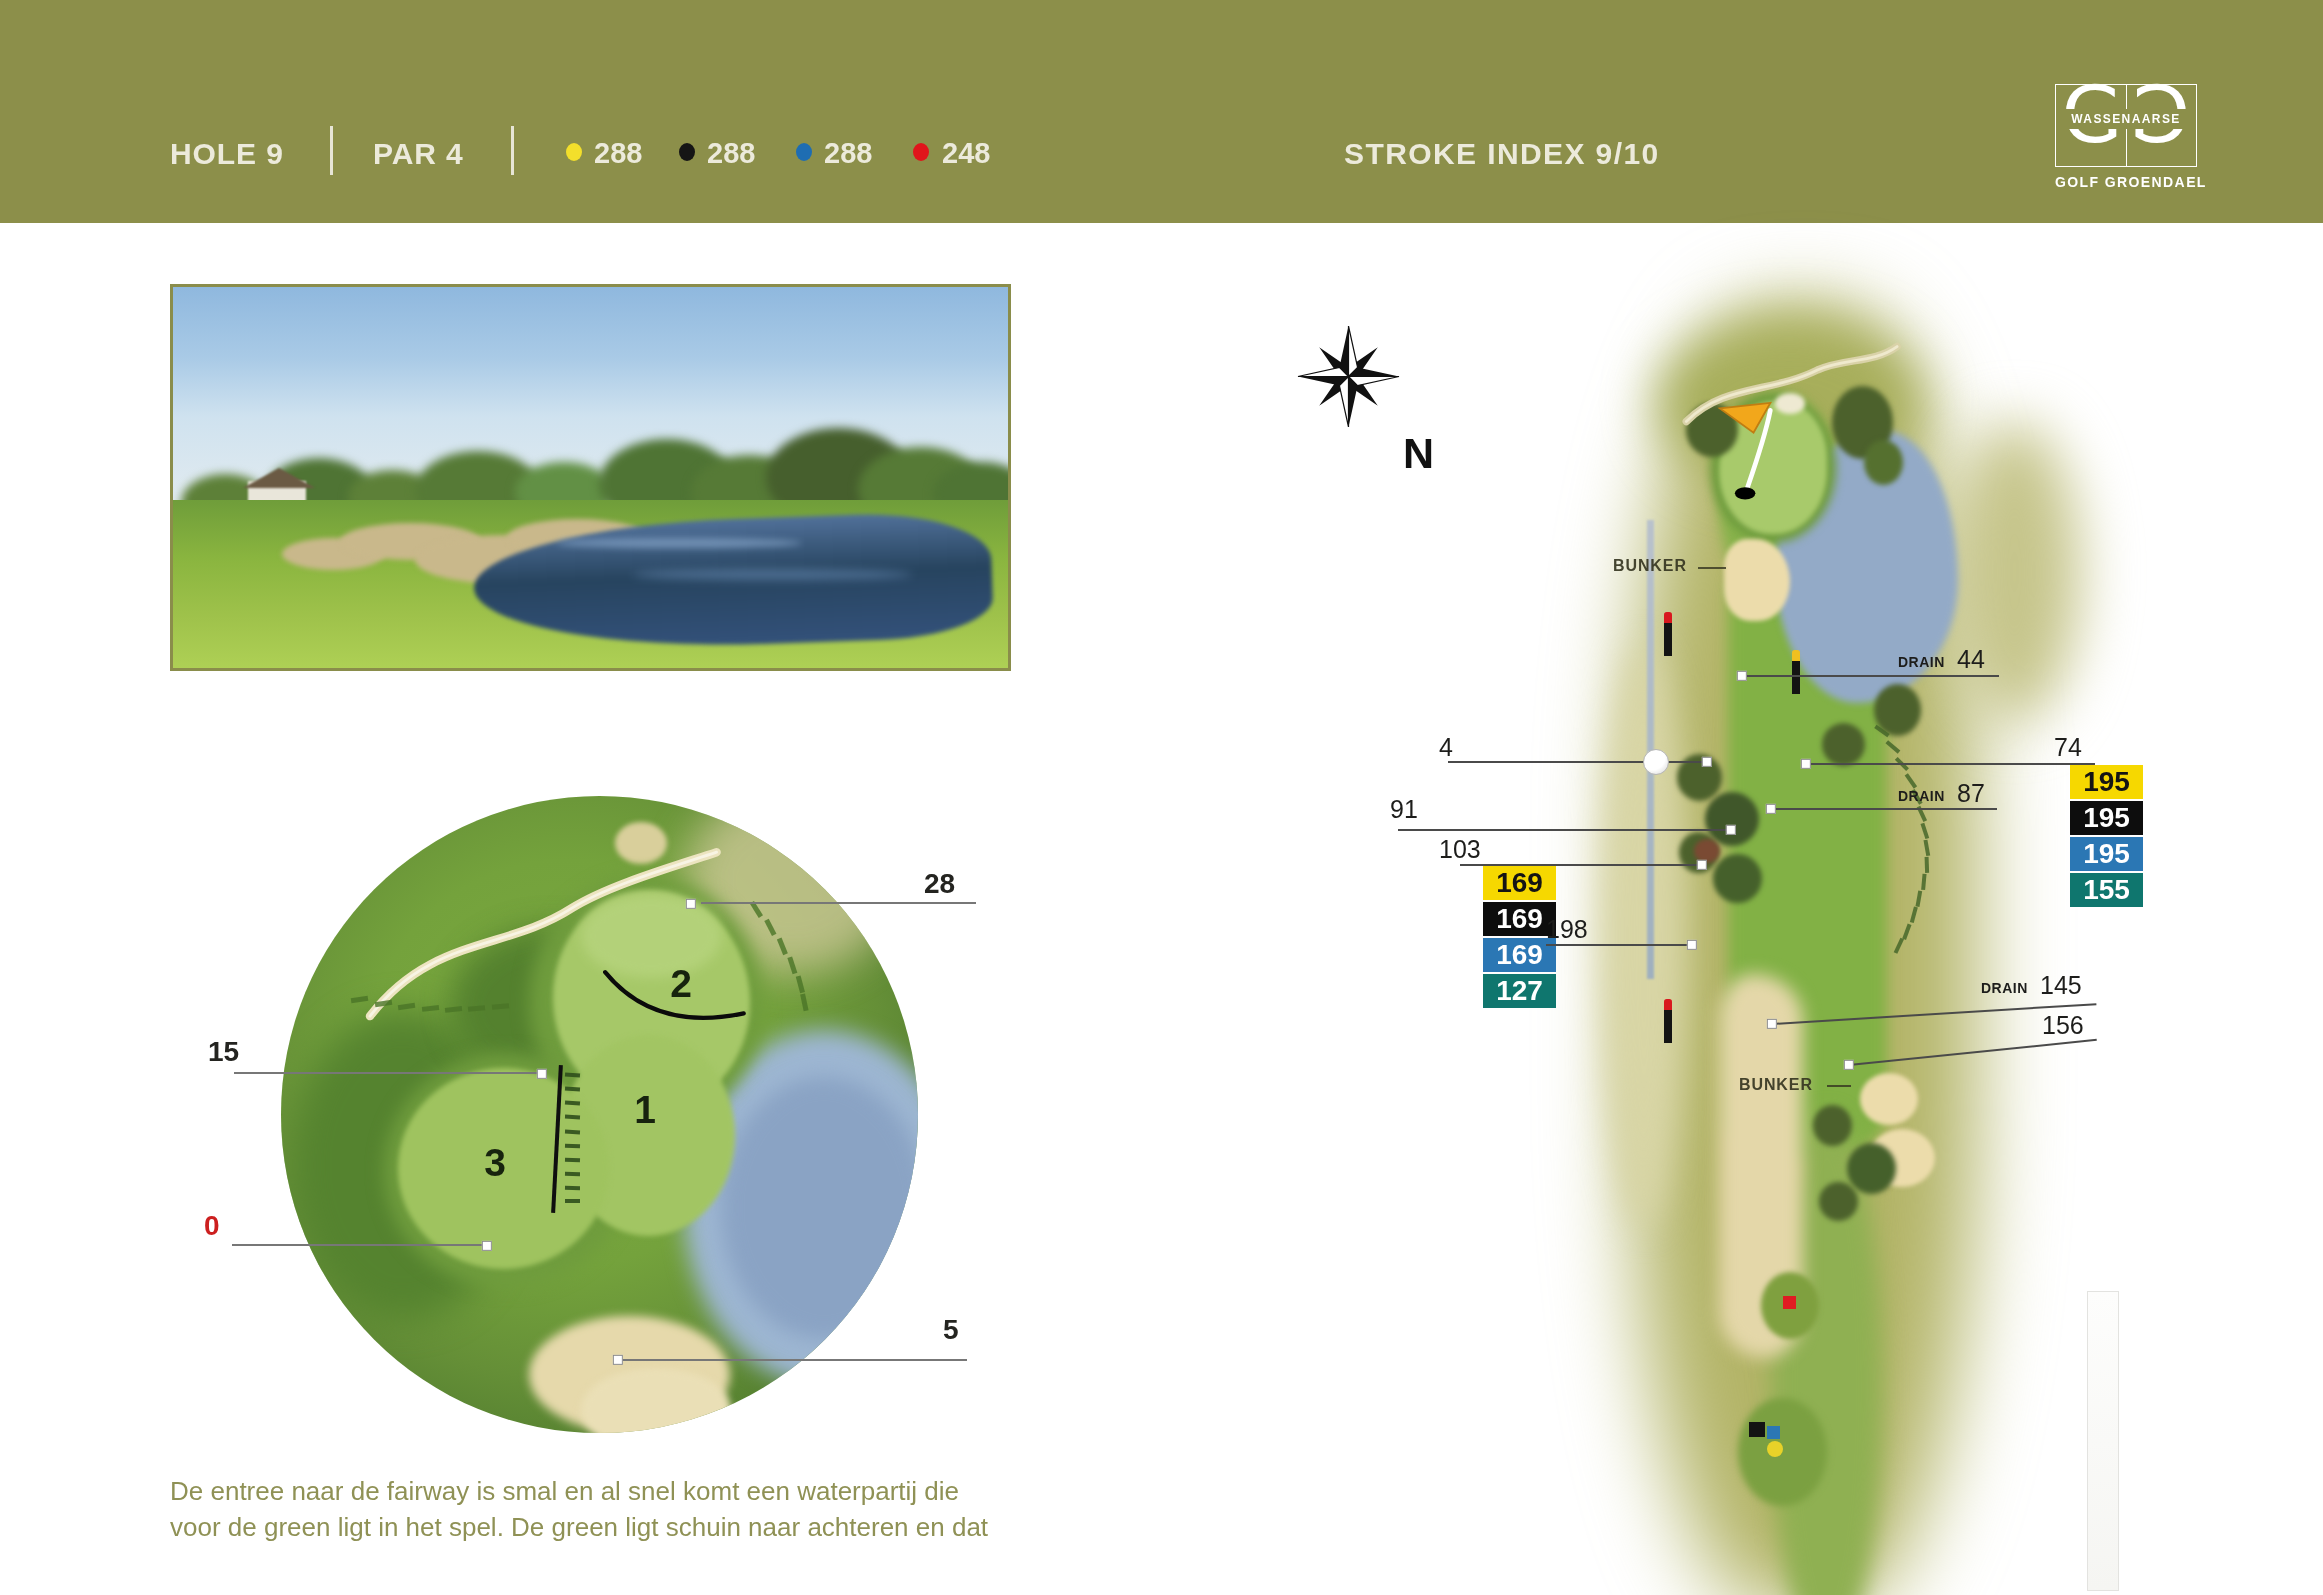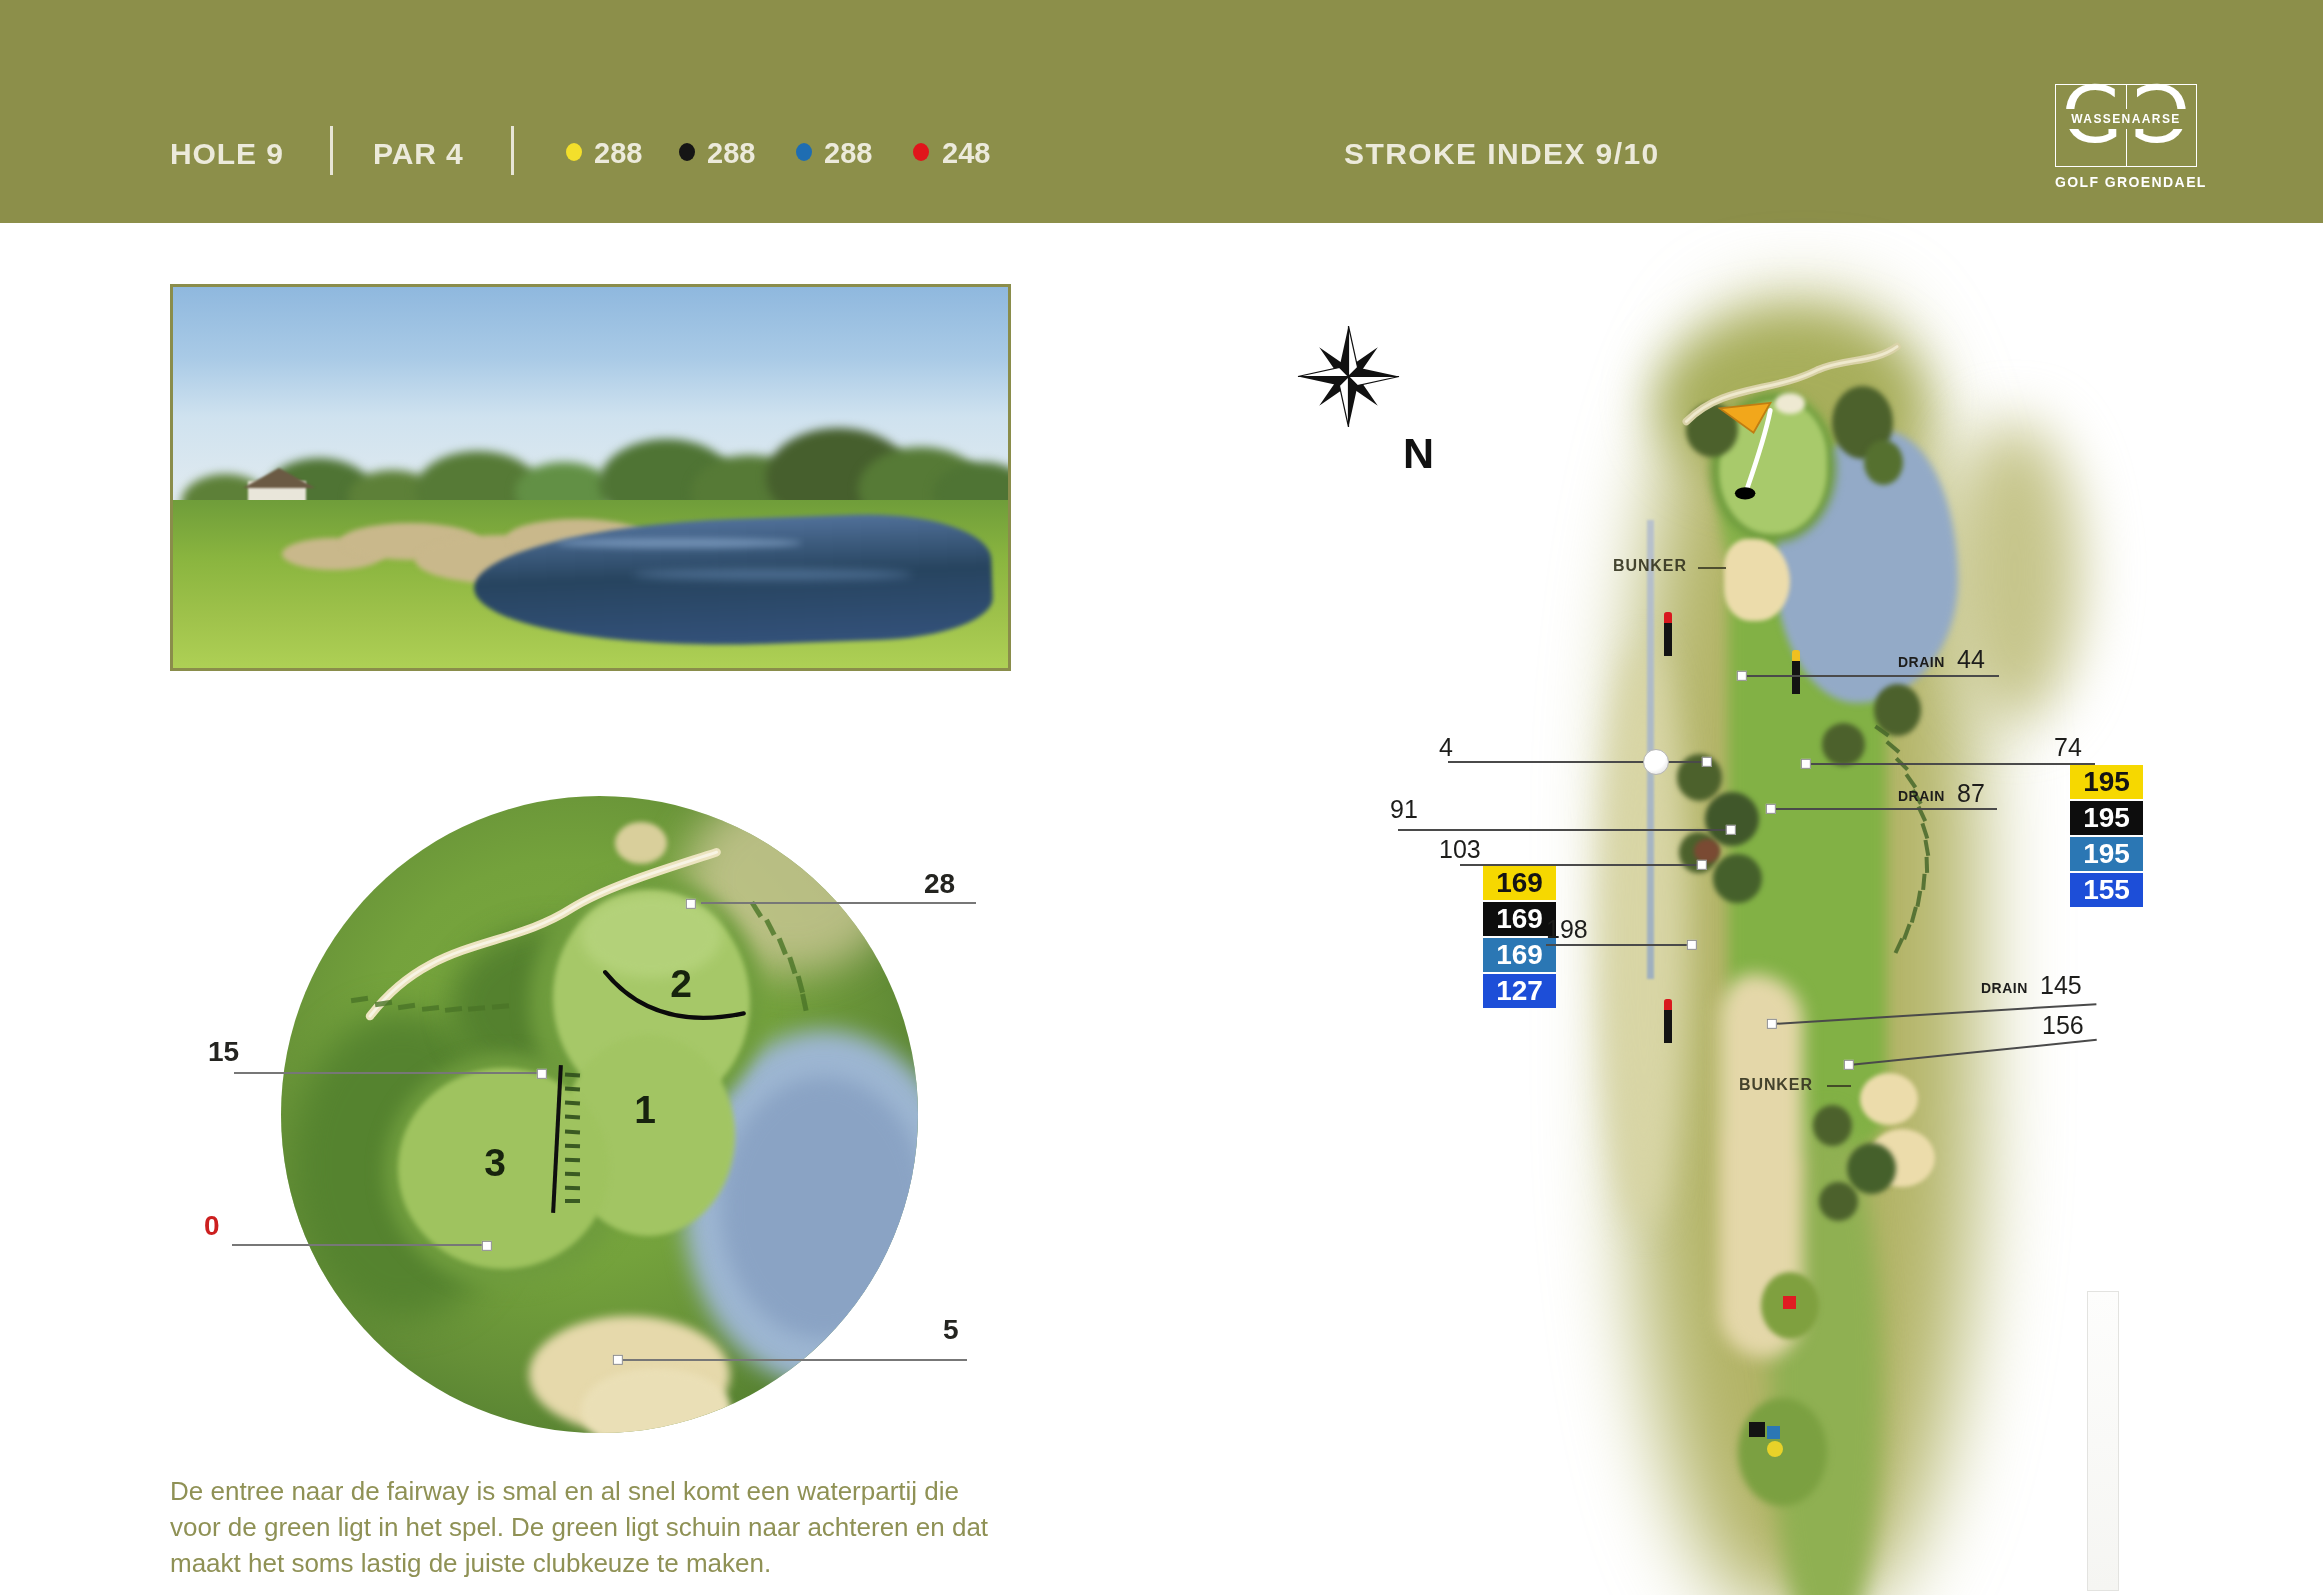--- a/index.html
+++ b/index.html
@@ -51,21 +51,21 @@
   .mlab-drain{position:absolute;font-weight:bold;font-size:14px;color:#1d1d1b;letter-spacing:0.5px;white-space:nowrap;}
   .mline{position:absolute;height:1.9px;background:#4a4a4a;}
   .bunker-lab{position:absolute;font-weight:bold;font-size:16px;color:#33331f;letter-spacing:0.9px;opacity:.9;white-space:nowrap;}
   .pole{position:absolute;width:8.4px;height:34px;background:#131313;}
   .pole .cap{position:absolute;left:0;top:-10.3px;width:8.4px;height:11.2px;border-radius:2.8px 2.8px 0 0;}
   .yblock{position:absolute;width:73px;}
   .yrow{height:34px;margin-bottom:1.9px;font-size:28px;font-weight:bold;text-align:center;line-height:34px;}
   .yrow.y{background:#f6d800;color:#141414;}
   .yrow.k{background:#0d0d0d;color:#fff;}
   .yrow.b{background:#2b77b4;color:#fff;}
-  .yrow.r{background:#1d4ed8;color:#fff;}
+  .yrow.r{background:#0f766e;color:#fff;}
   .ball{position:absolute;width:24px;height:24px;border-radius:50%;border:0.9px solid #b5b5b5;
         background:radial-gradient(circle at 35% 30%,#ffffff 55%,#d2d2d2 100%);transform:translate(-50%,-50%);}
   .tee-sq{position:absolute;}
   .inset-frame{position:absolute;left:2087px;top:1291px;width:30px;height:298px;
                border:0.9px solid #e3e3e0;background:linear-gradient(#fdfdfc,#f5f5f2);}
   
   .north{position:absolute;left:1403px;top:429px;font-size:43px;font-weight:bold;color:#111;}
   
   .desc{position:absolute;left:170px;top:1473px;width:871px;color:#8f9155;font-size:26px;line-height:36px;}
 </style>
@@ -361,17 +361,16 @@
   <div class="mlab-drain" style="left:1981px;top:980px;">DRAIN</div>
   <div class="mlab" style="left:2040px;top:971px;">145</div>
 
   <div class="mline" style="left:1849px;top:1064px;width:249px;transform-origin:left center;transform:rotate(-5.8deg);"></div>
   <div class="dot" style="left:1849px;top:1065px;"></div>
   <div class="mlab" style="left:2042px;top:1011px;">156</div>
 
   <div class="desc">
     <div>De entree naar de fairway is smal en al snel komt een waterpartij die</div>
     <div>voor de green ligt in het spel. De green ligt schuin naar achteren en dat</div>
-    <div>maakt het soms lastig de juiste clubkeuze te maken.</div>
   </div>
 
 </div>
 
 
 </body></html>

